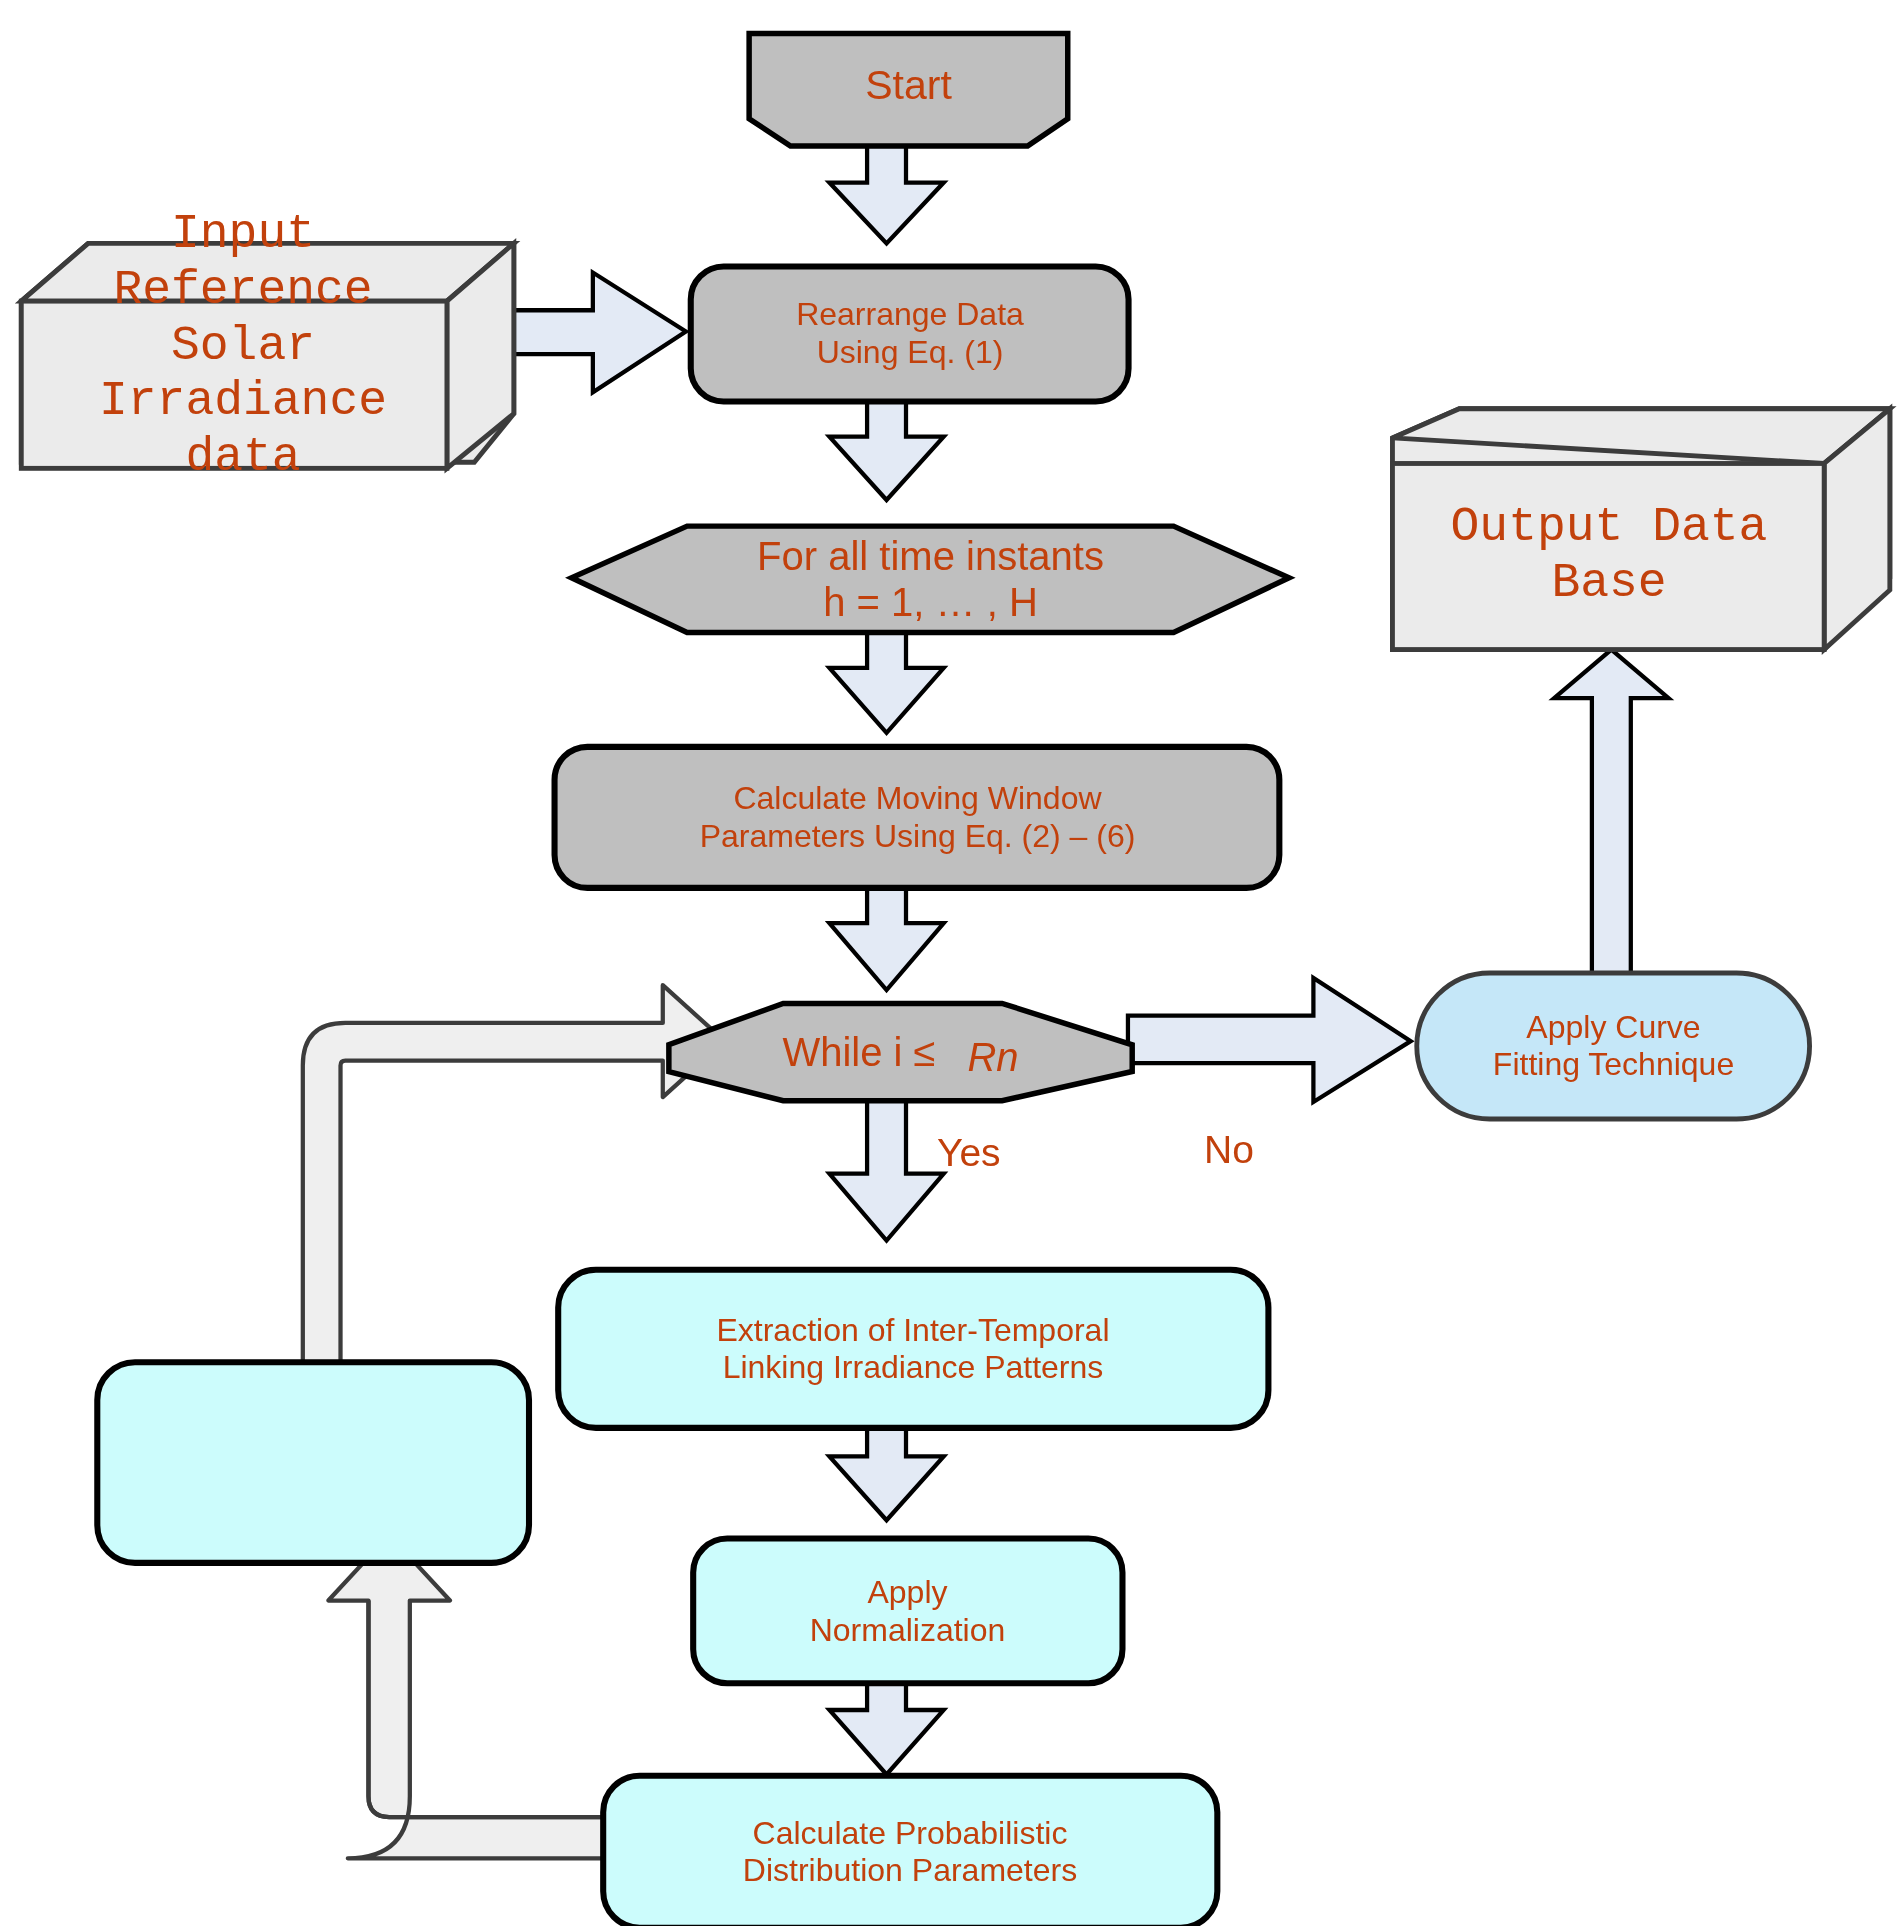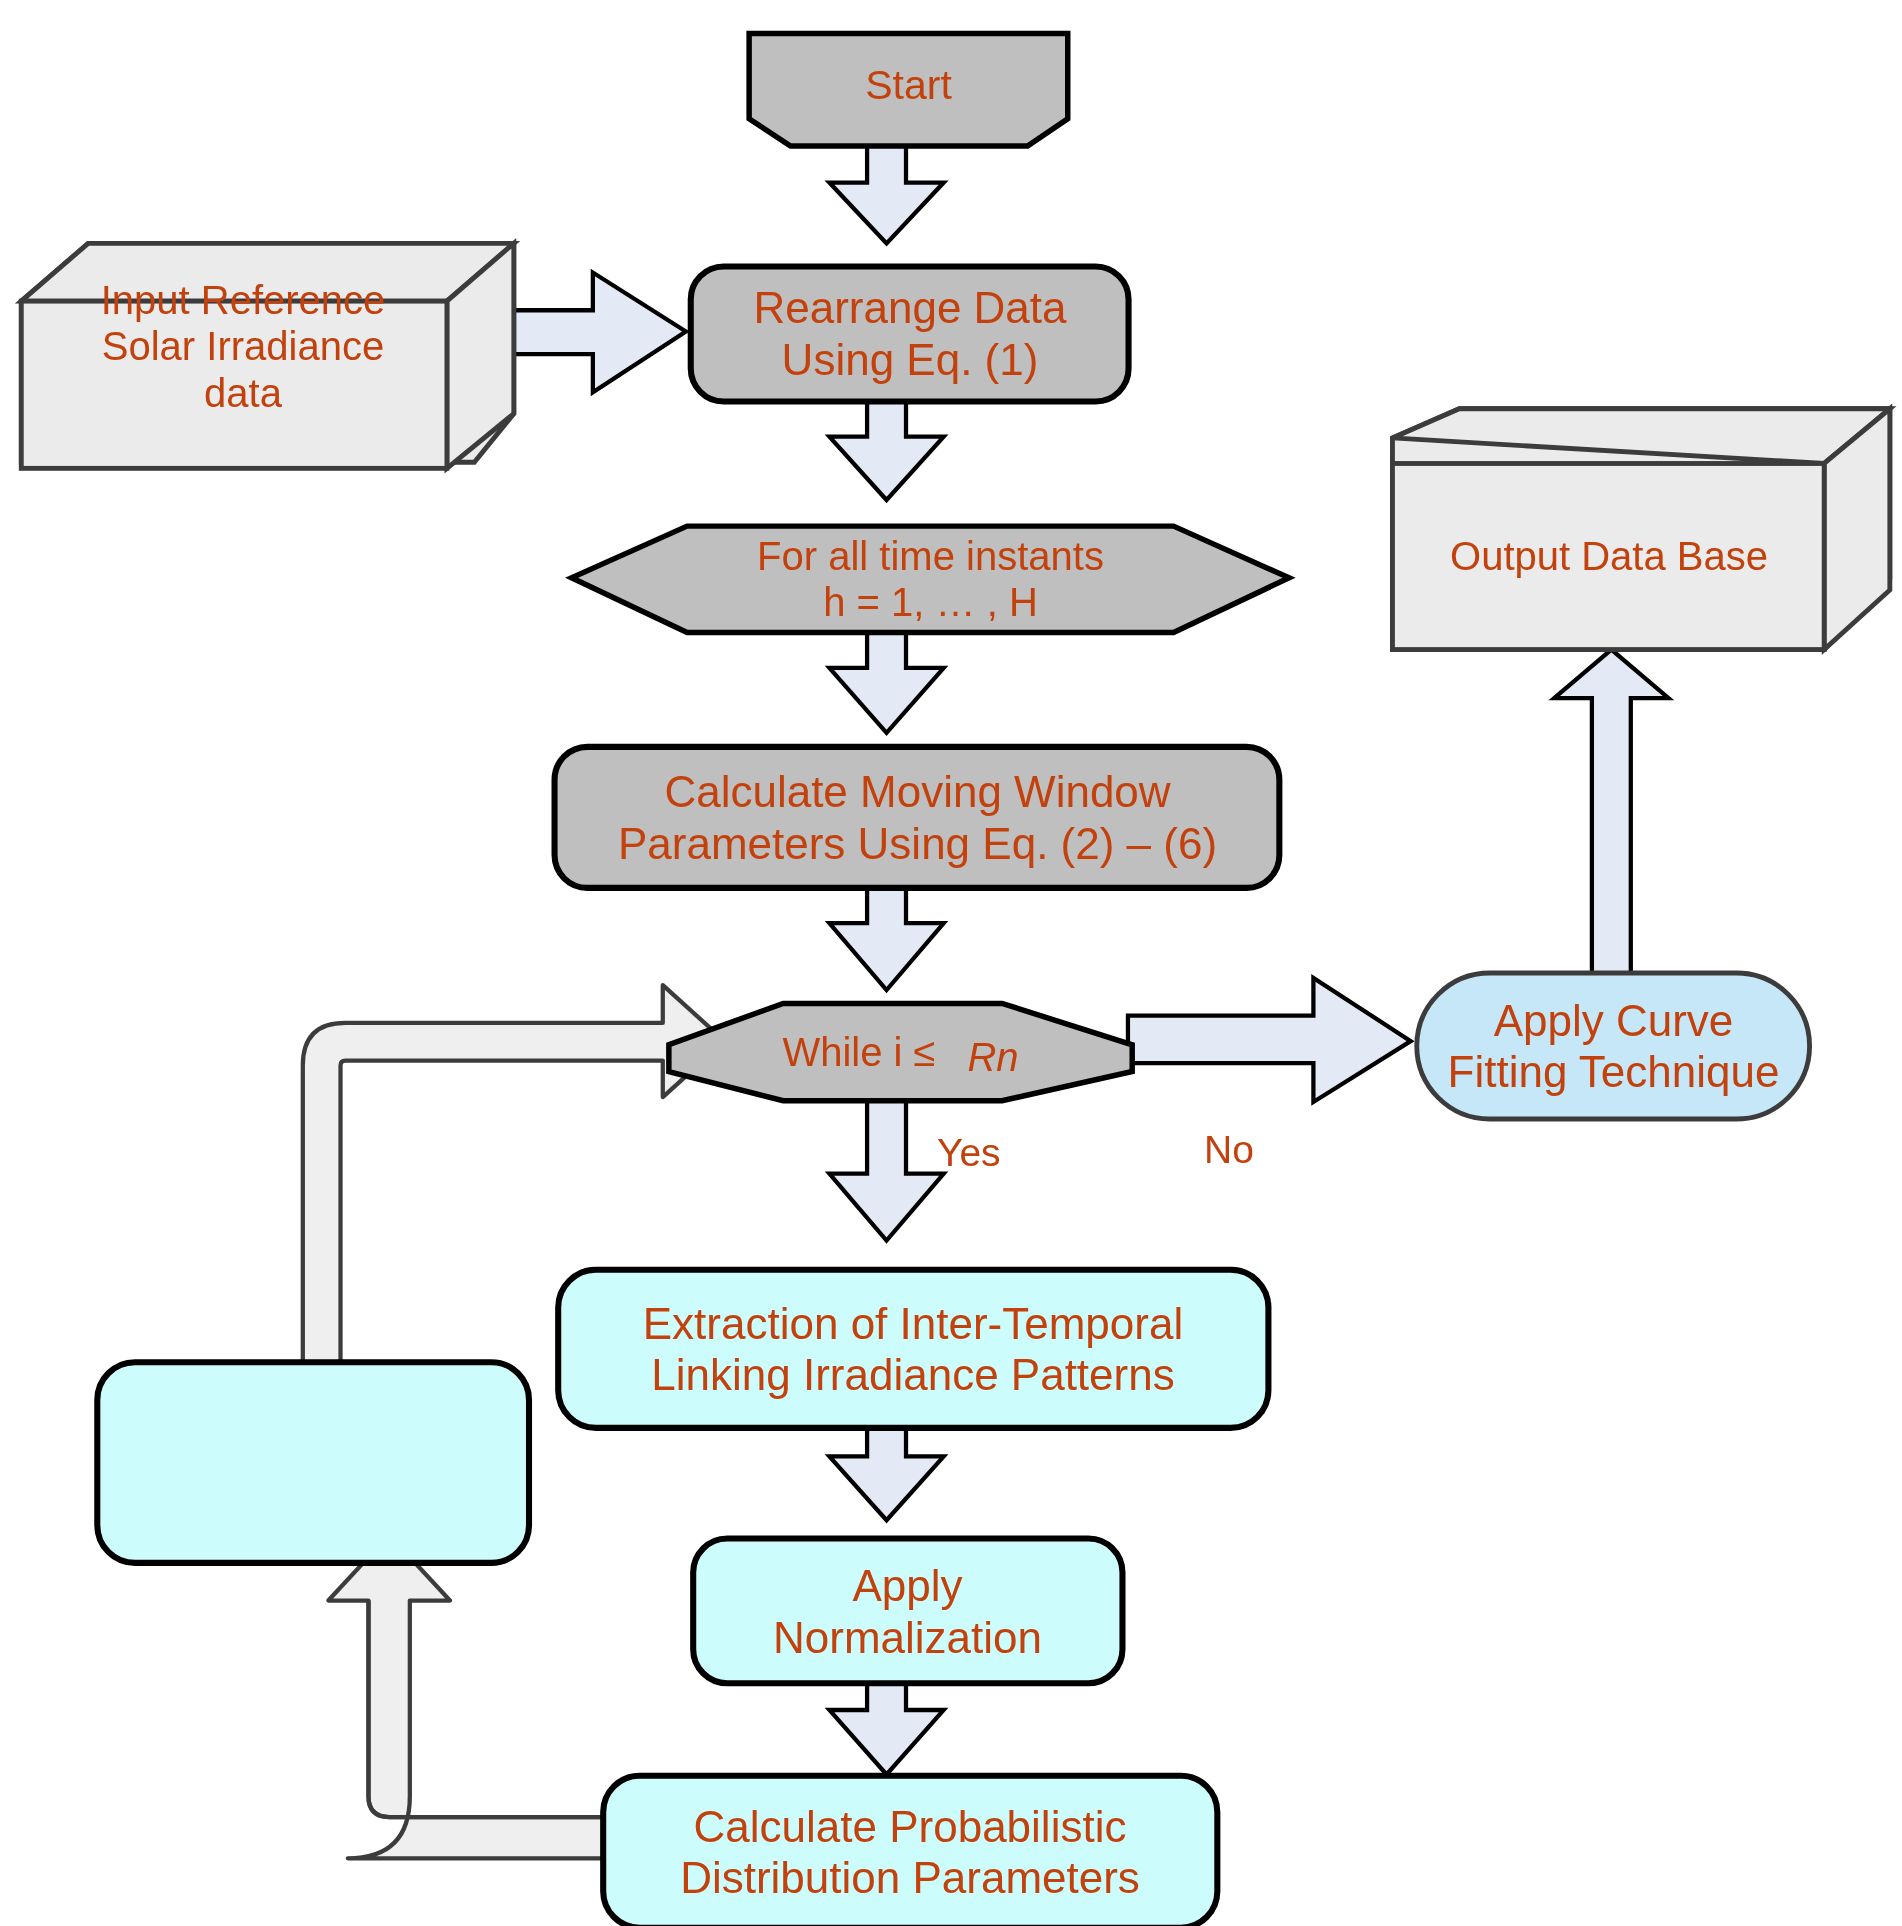--- a/index.html
+++ b/index.html
@@ -29,23 +29,23 @@
     display: flex;
     align-items: center;
     justify-content: center;
     text-align: center;
     color: #c2410c;
     line-height: 1.16;
     pointer-events: none;
     white-space: pre-line;
   }
   .t-start       { font-size: 41px; }
-  .t-proc        { font-size: 44px; }
+  .t-proc        { font-size: 32px; }
   .t-hex         { font-size: 40px; }
-  .t-data        { font-size: 40px; }
+  .t-data        { font-size: 48px; font-family: Liberation Mono, monospace; }
   .t-edge-label  { font-size: 39px; }
   .italic-rn     { font-style: italic; margin-top: 10px; }
 </style>
 </head>
 <body>
 
 <div id="stage">
 
   <svg id="flow-svg" viewBox="0 0 3128 3167" xmlns="http://www.w3.org/2000/svg">
 

